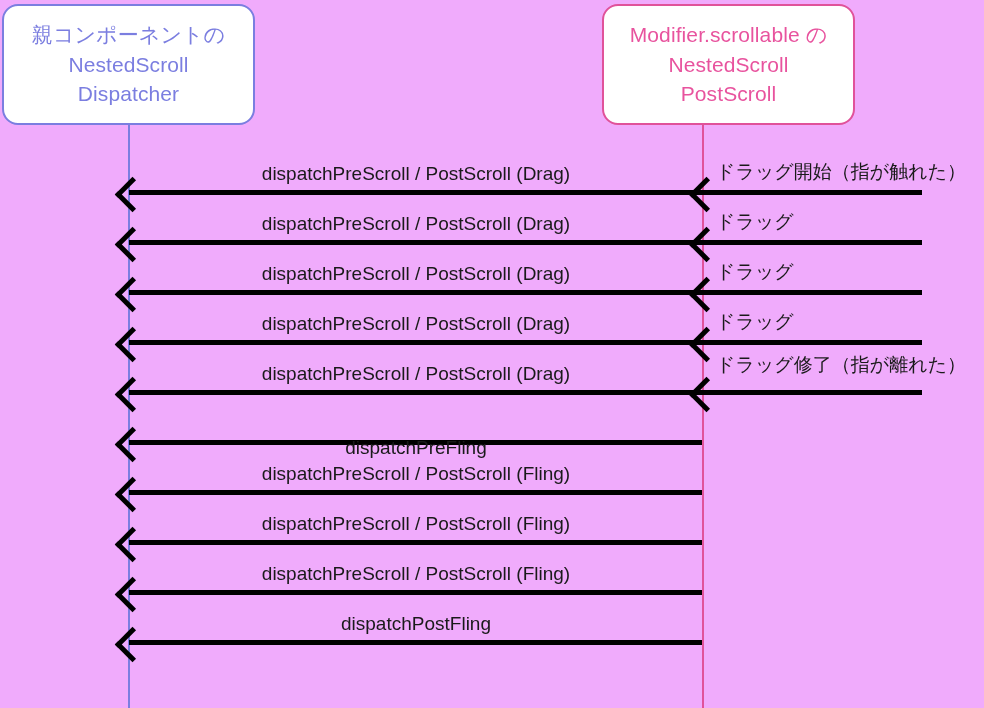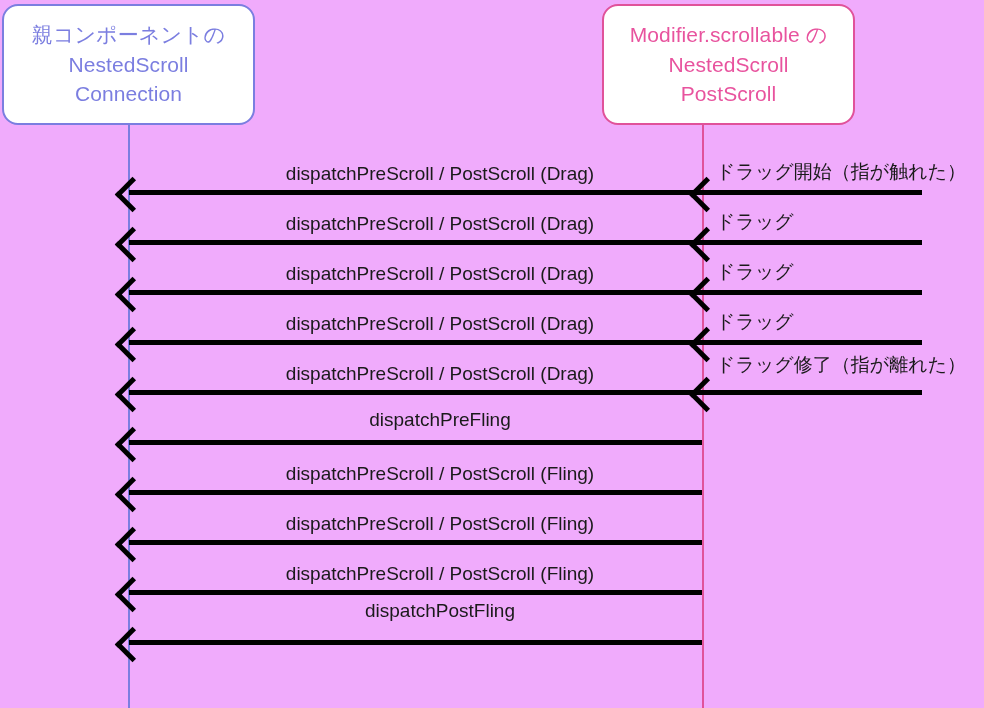--- a/index.html
+++ b/index.html
@@ -79,41 +79,40 @@
     position: absolute;
     font-size: 19px;
     color: #1a1a1a;
     white-space: nowrap;
     text-align: center;
   }
   .msg-label-center {
     left: 129px;
     width: 574px;
     transform: translateY(-100%);
-    padding-left: 24px;
   }
   .msg-note {
     position: absolute;
     left: 716px;
     font-size: 19px;
     color: #1a1a1a;
     white-space: nowrap;
     transform: translateY(-100%);
     text-align: right;
   }
 </style>
 </head>
 <body>
 
 <div id="diagram">
 
   <div class="actor-box" id="actor-left">
     <span class="line">親コンポーネントの</span>
     <span class="line">NestedScroll</span>
-    <span class="line">Connection</span>
+    <span class="line">Dispatcher</span>
   </div>
 
   <div class="actor-box" id="actor-right">
     <span class="line">Modifier.scrollable の</span>
     <span class="line">NestedScroll</span>
     <span class="line">PostScroll</span>
   </div>
 
   <div class="lifeline" id="lifeline-left"></div>
   <div class="lifeline" id="lifeline-right"></div>
@@ -150,37 +149,37 @@
       <div class="message">
         <div class="msg-line" style="left: 129px; width: 793px; top: 390px;"></div>
         <div class="arrowhead" style="left: 120px; top: 382px;"></div>
         <div class="arrowhead" style="left: 694px; top: 382px;"></div>
         <div class="msg-label msg-label-center" style="top: 385px;">dispatchPreScroll / PostScroll (Drag)</div>
         <div class="msg-note" style="top: 378px;">ドラッグ修了（指が離れた）</div>
       </div>
       <div class="message">
         <div class="msg-line" style="left: 129px; width: 573px; top: 440px;"></div>
         <div class="arrowhead" style="left: 120px; top: 432px;"></div>
-        <div class="msg-label msg-label-center" style="top: 431px;">dispatchPreFling</div>
+        <div class="msg-label msg-label-center" style="top: 459px;">dispatchPreFling</div>
       </div>
       <div class="message">
         <div class="msg-line" style="left: 129px; width: 573px; top: 490px;"></div>
         <div class="arrowhead" style="left: 120px; top: 482px;"></div>
         <div class="msg-label msg-label-center" style="top: 485px;">dispatchPreScroll / PostScroll (Fling)</div>
       </div>
       <div class="message">
         <div class="msg-line" style="left: 129px; width: 573px; top: 540px;"></div>
         <div class="arrowhead" style="left: 120px; top: 532px;"></div>
         <div class="msg-label msg-label-center" style="top: 535px;">dispatchPreScroll / PostScroll (Fling)</div>
       </div>
       <div class="message">
         <div class="msg-line" style="left: 129px; width: 573px; top: 590px;"></div>
         <div class="arrowhead" style="left: 120px; top: 582px;"></div>
         <div class="msg-label msg-label-center" style="top: 585px;">dispatchPreScroll / PostScroll (Fling)</div>
       </div>
       <div class="message">
         <div class="msg-line" style="left: 129px; width: 573px; top: 640px;"></div>
         <div class="arrowhead" style="left: 120px; top: 632px;"></div>
-        <div class="msg-label msg-label-center" style="top: 622px;">dispatchPostFling</div>
+        <div class="msg-label msg-label-center" style="top: 635px;">dispatchPostFling</div>
       </div>
     </div>
 
 </div>
 
 </body></html>

